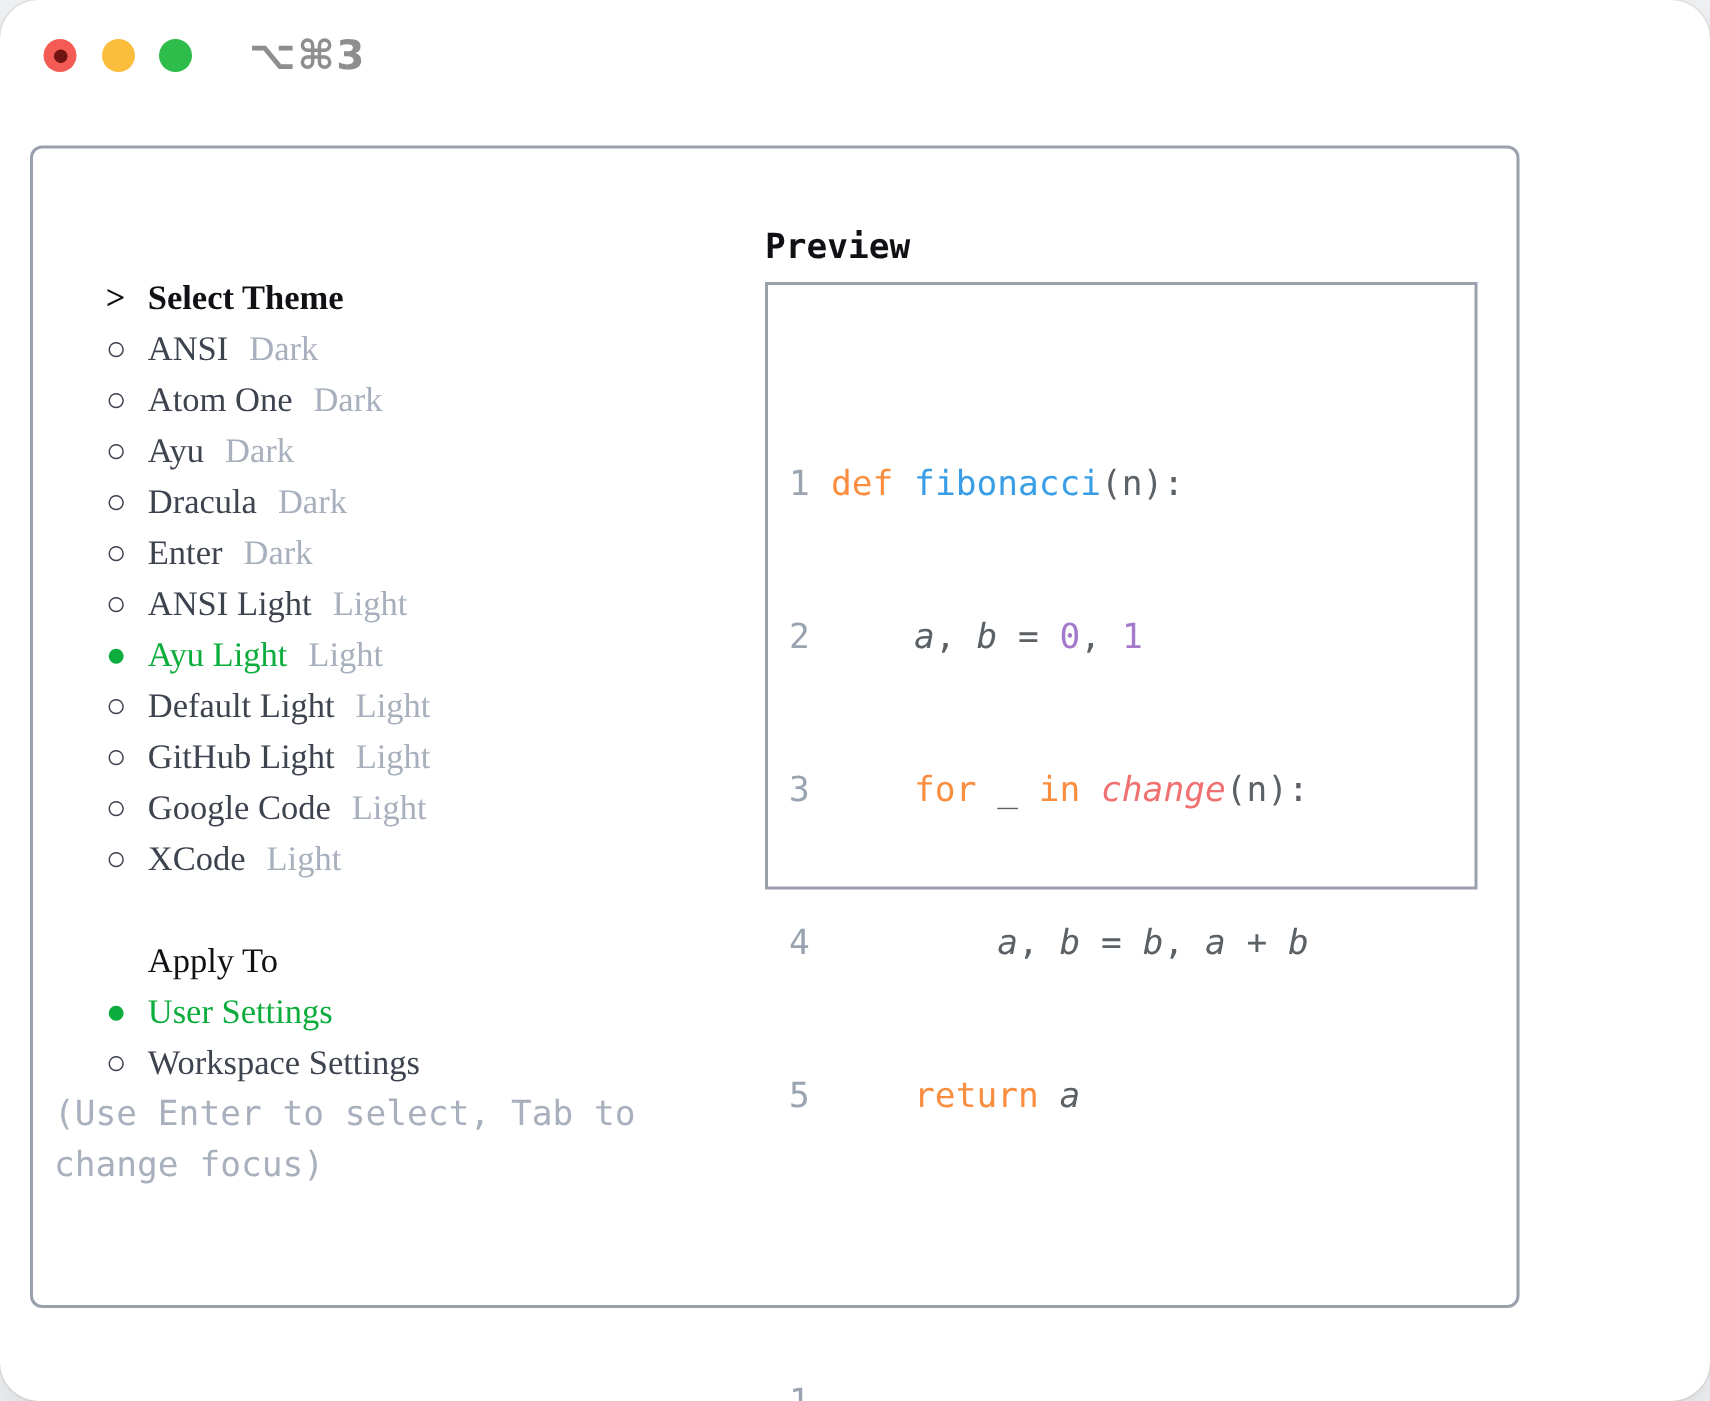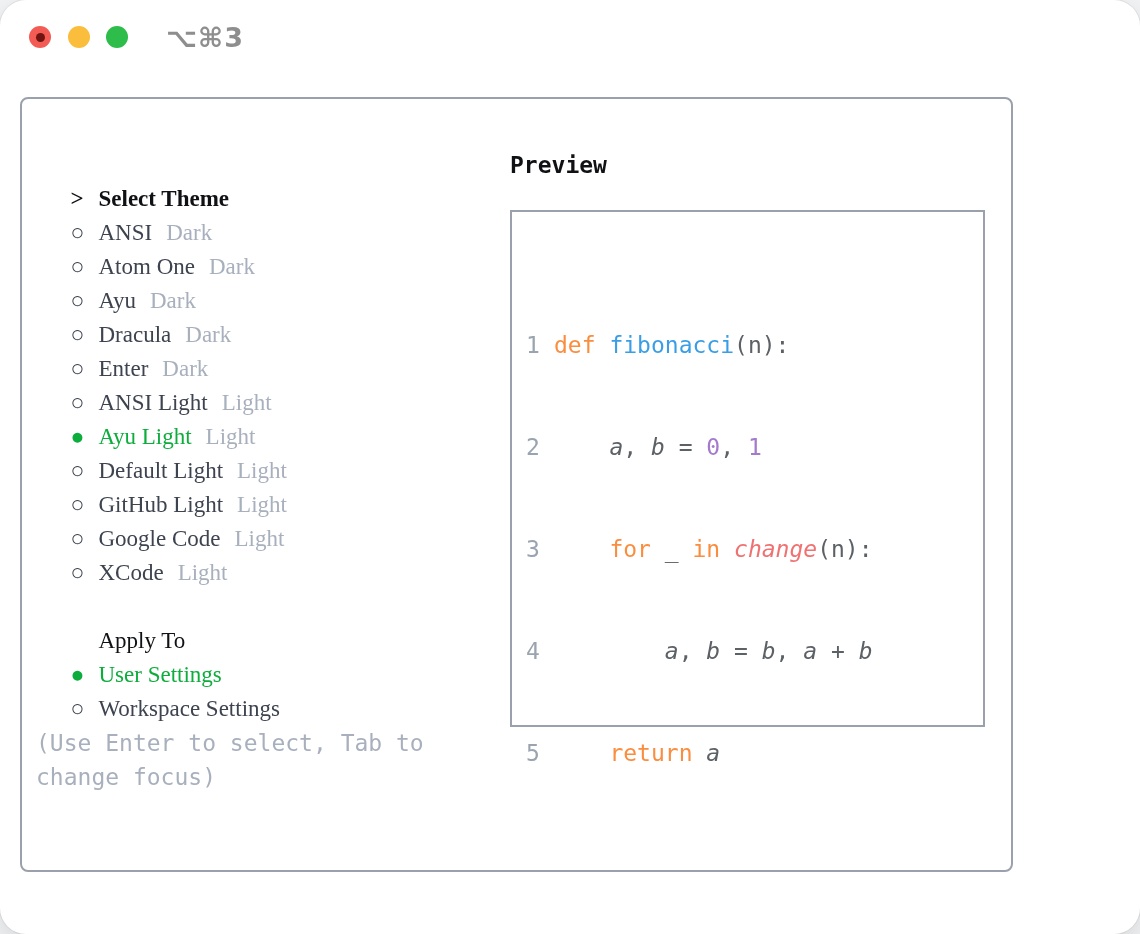--- a/index.html
+++ b/index.html
@@ -45,21 +45,21 @@
   .row{height:34px;white-space:pre;font-family:Liberation Serif, serif;}
   .bullet{display:inline-block;width:28px;color:var(--c-name);}
   .header-row .bullet,.header-row .header{color:var(--c-header);font-weight:bold;}
   .tag{color:var(--c-muted);margin-left:14px;margin-top:36px;}
   .row.selected .bullet,.row.selected .name{color:var(--c-selected);}
   .section-header{color:var(--c-header);}
   .spacer{height:34px;}
   .help{color:var(--c-muted);white-space:normal;width:432px;}
   
   .preview-label{position:absolute;left:510px;top:148px;font-size:23px;line-height:34px;font-weight:bold;color:var(--c-header);}
-  .preview-box{position:absolute;left:510px;top:210px;width:475px;height:517px;border:2px solid var(--c-border);background:#fff;}
+  .preview-box{position:absolute;left:510px;top:188px;width:475px;height:405px;border:2px solid var(--c-border);background:#fff;}
   .code{position:absolute;left:14px;top:48px;font-size:23px;line-height:34px;white-space:pre;}
   .code-line{height:34px;}
   .lnum{display:inline-block;min-width:14px;margin-right:14px;color:var(--c-gutter);}
   .c-fg{color:var(--c-fg);}
   .c-keyword{color:var(--c-keyword);}
   .c-function{color:var(--c-function);}
   .c-number{color:var(--c-number);}
   .c-builtin{color:var(--c-builtin);font-style:italic;}
   .c-var{color:var(--c-fg);font-style:italic;}
 </style>

